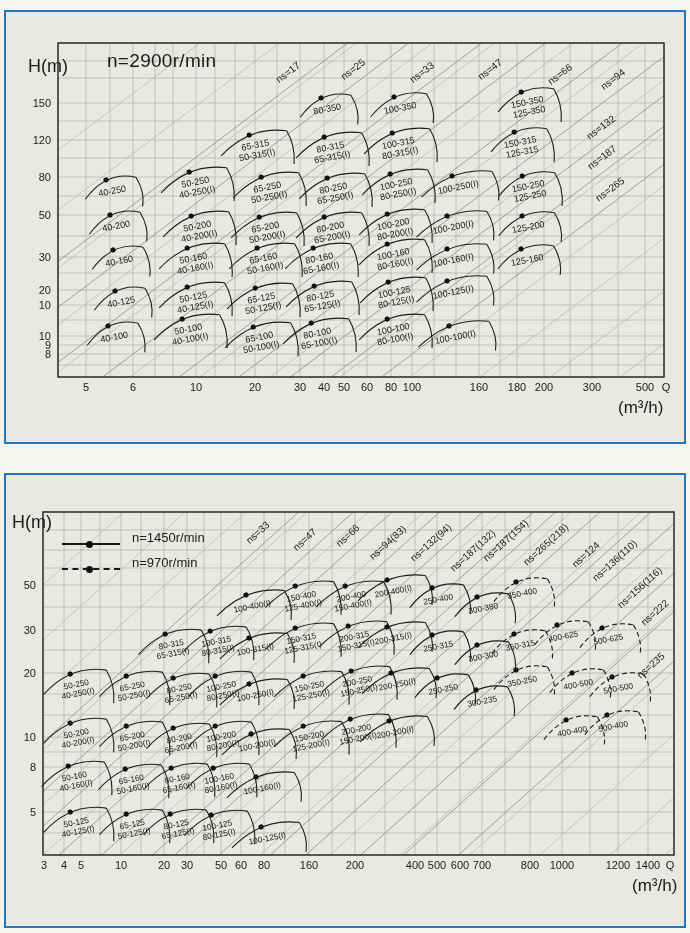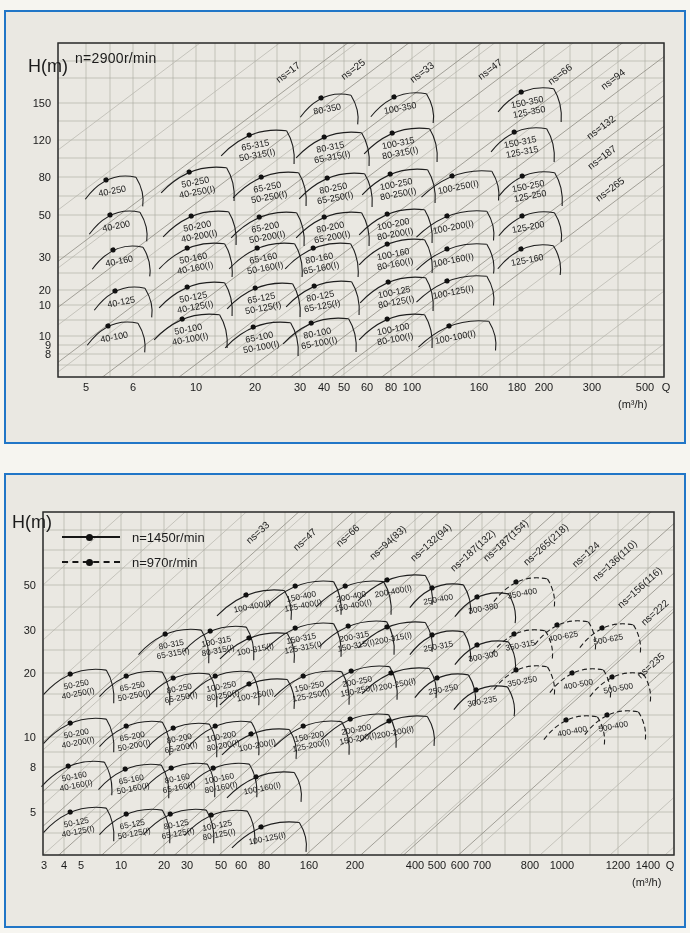--- a/index.html
+++ b/index.html
@@ -4,25 +4,25 @@
 <style>
   html,body{margin:0;padding:0;}
   body{width:690px;height:933px;background:#f6f5f0;font-family:"Liberation Sans",sans-serif;}
   #page{position:relative;width:690px;height:933px;background:#f6f5f0;overflow:hidden;}
   .panel{position:absolute;left:4px;width:678px;border:2px solid #2176c7;background:#eae8e2;}
   #panel1{top:10px;height:430px;}
   #panel2{top:473px;height:451px;}
   .panel svg{position:absolute;left:0;top:0;}
   svg text{font-family:"Liberation Sans",sans-serif;}
   .overlay{position:absolute;color:#1b1b1b;}
-  .chart-title{font-size:14px;letter-spacing:0.3px;}
+  .chart-title{font-size:19px;letter-spacing:0.3px;margin-left:32px;}
   .head-label{font-size:18px;}
-  .unit-label{font-size:11px;}
+  .unit-label{font-size:17px;}
   .legend{display:flex;flex-direction:column;gap:9px;}
-  .legend-row{display:flex;align-items:center;gap:12px;height:16px;}
+  .legend-row{display:flex;align-items:flex-end;gap:12px;height:16px;}
   .legend-swatch{position:relative;width:58px;height:0;border-top:2px solid #161616;}
   .legend-swatch.dashed{border-top-style:dashed;}
   .legend-dot{position:absolute;left:24px;top:-4.5px;width:7px;height:7px;border-radius:50%;background:#111;}
   .legend-label{font-size:13px;color:#1b1b1b;}
 </style>
 </head>
 <body>
 
 <div id="page">
 

